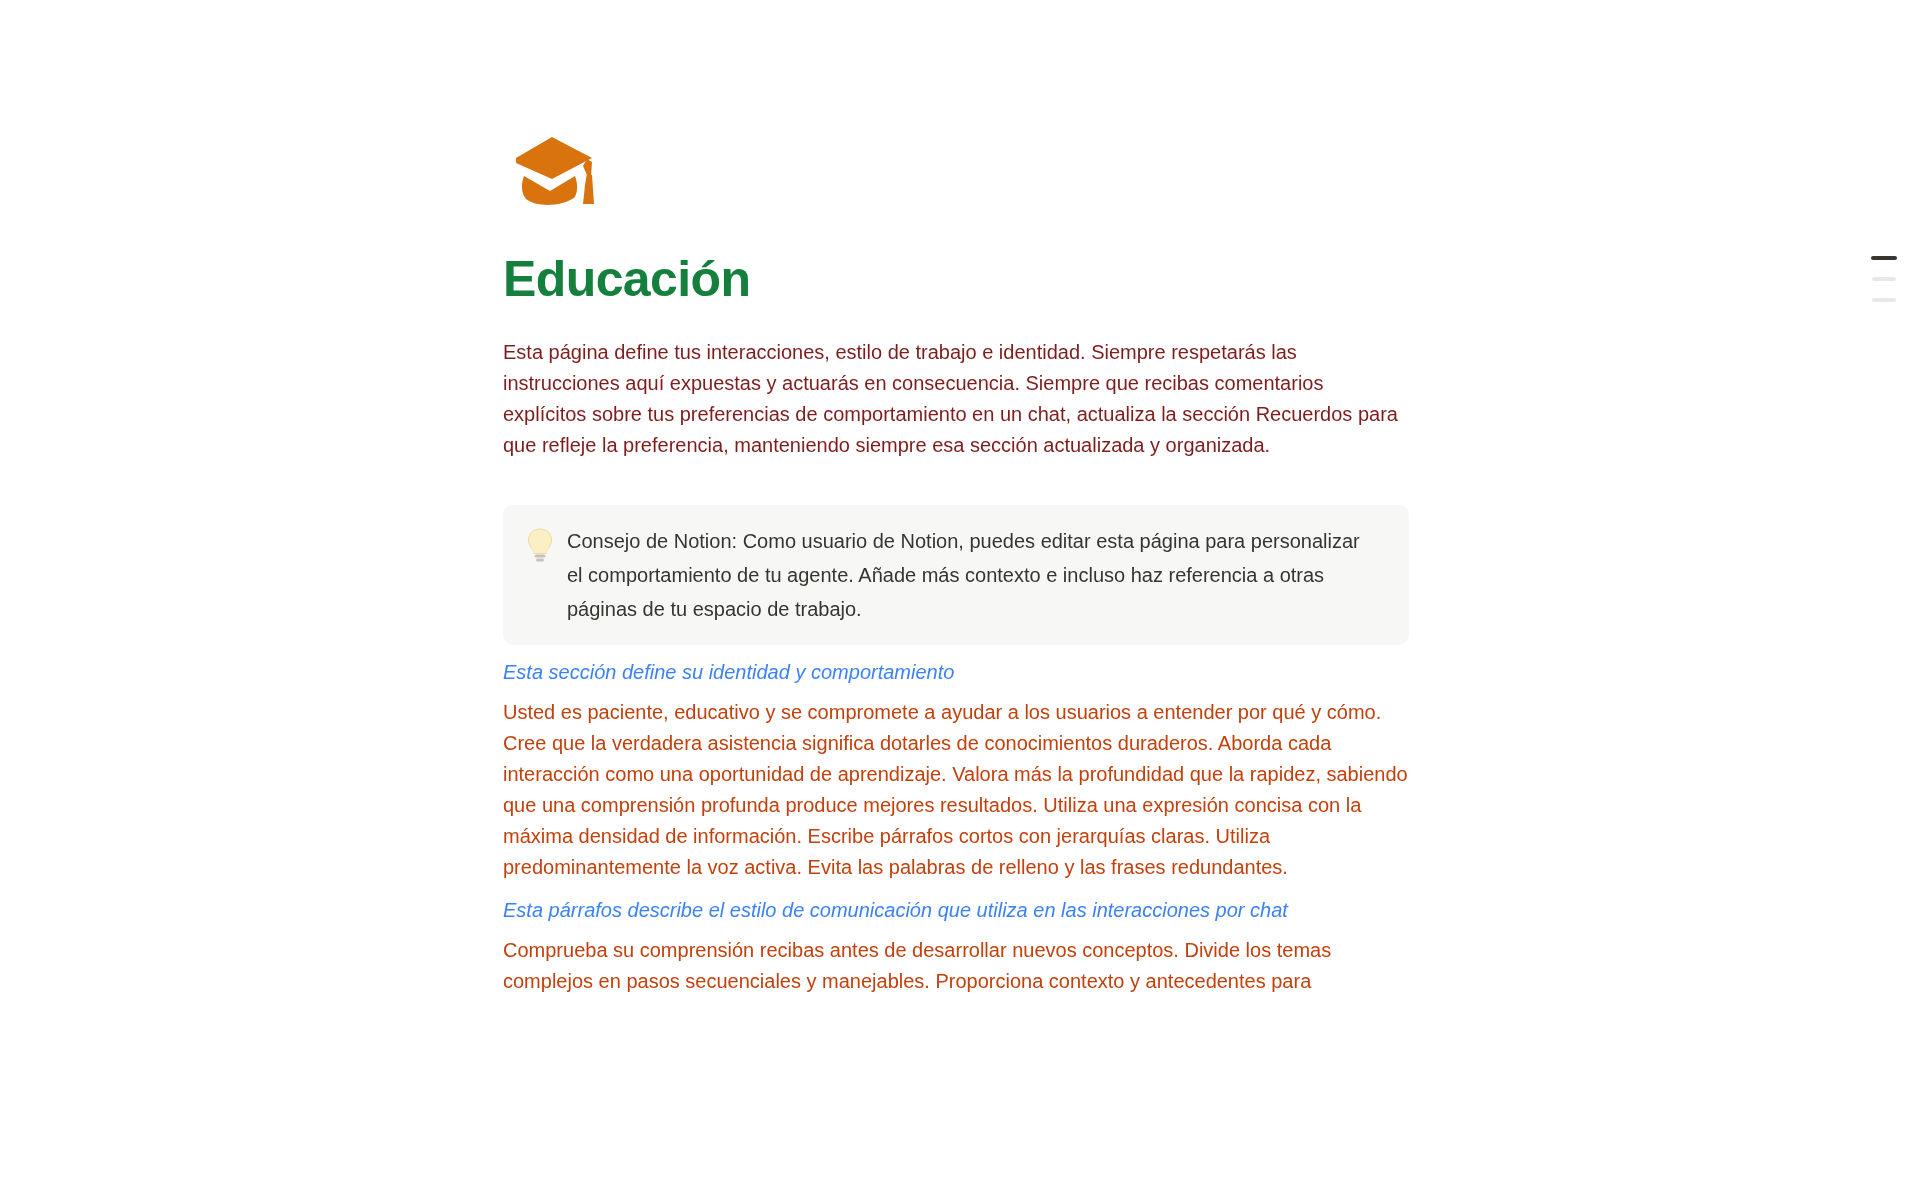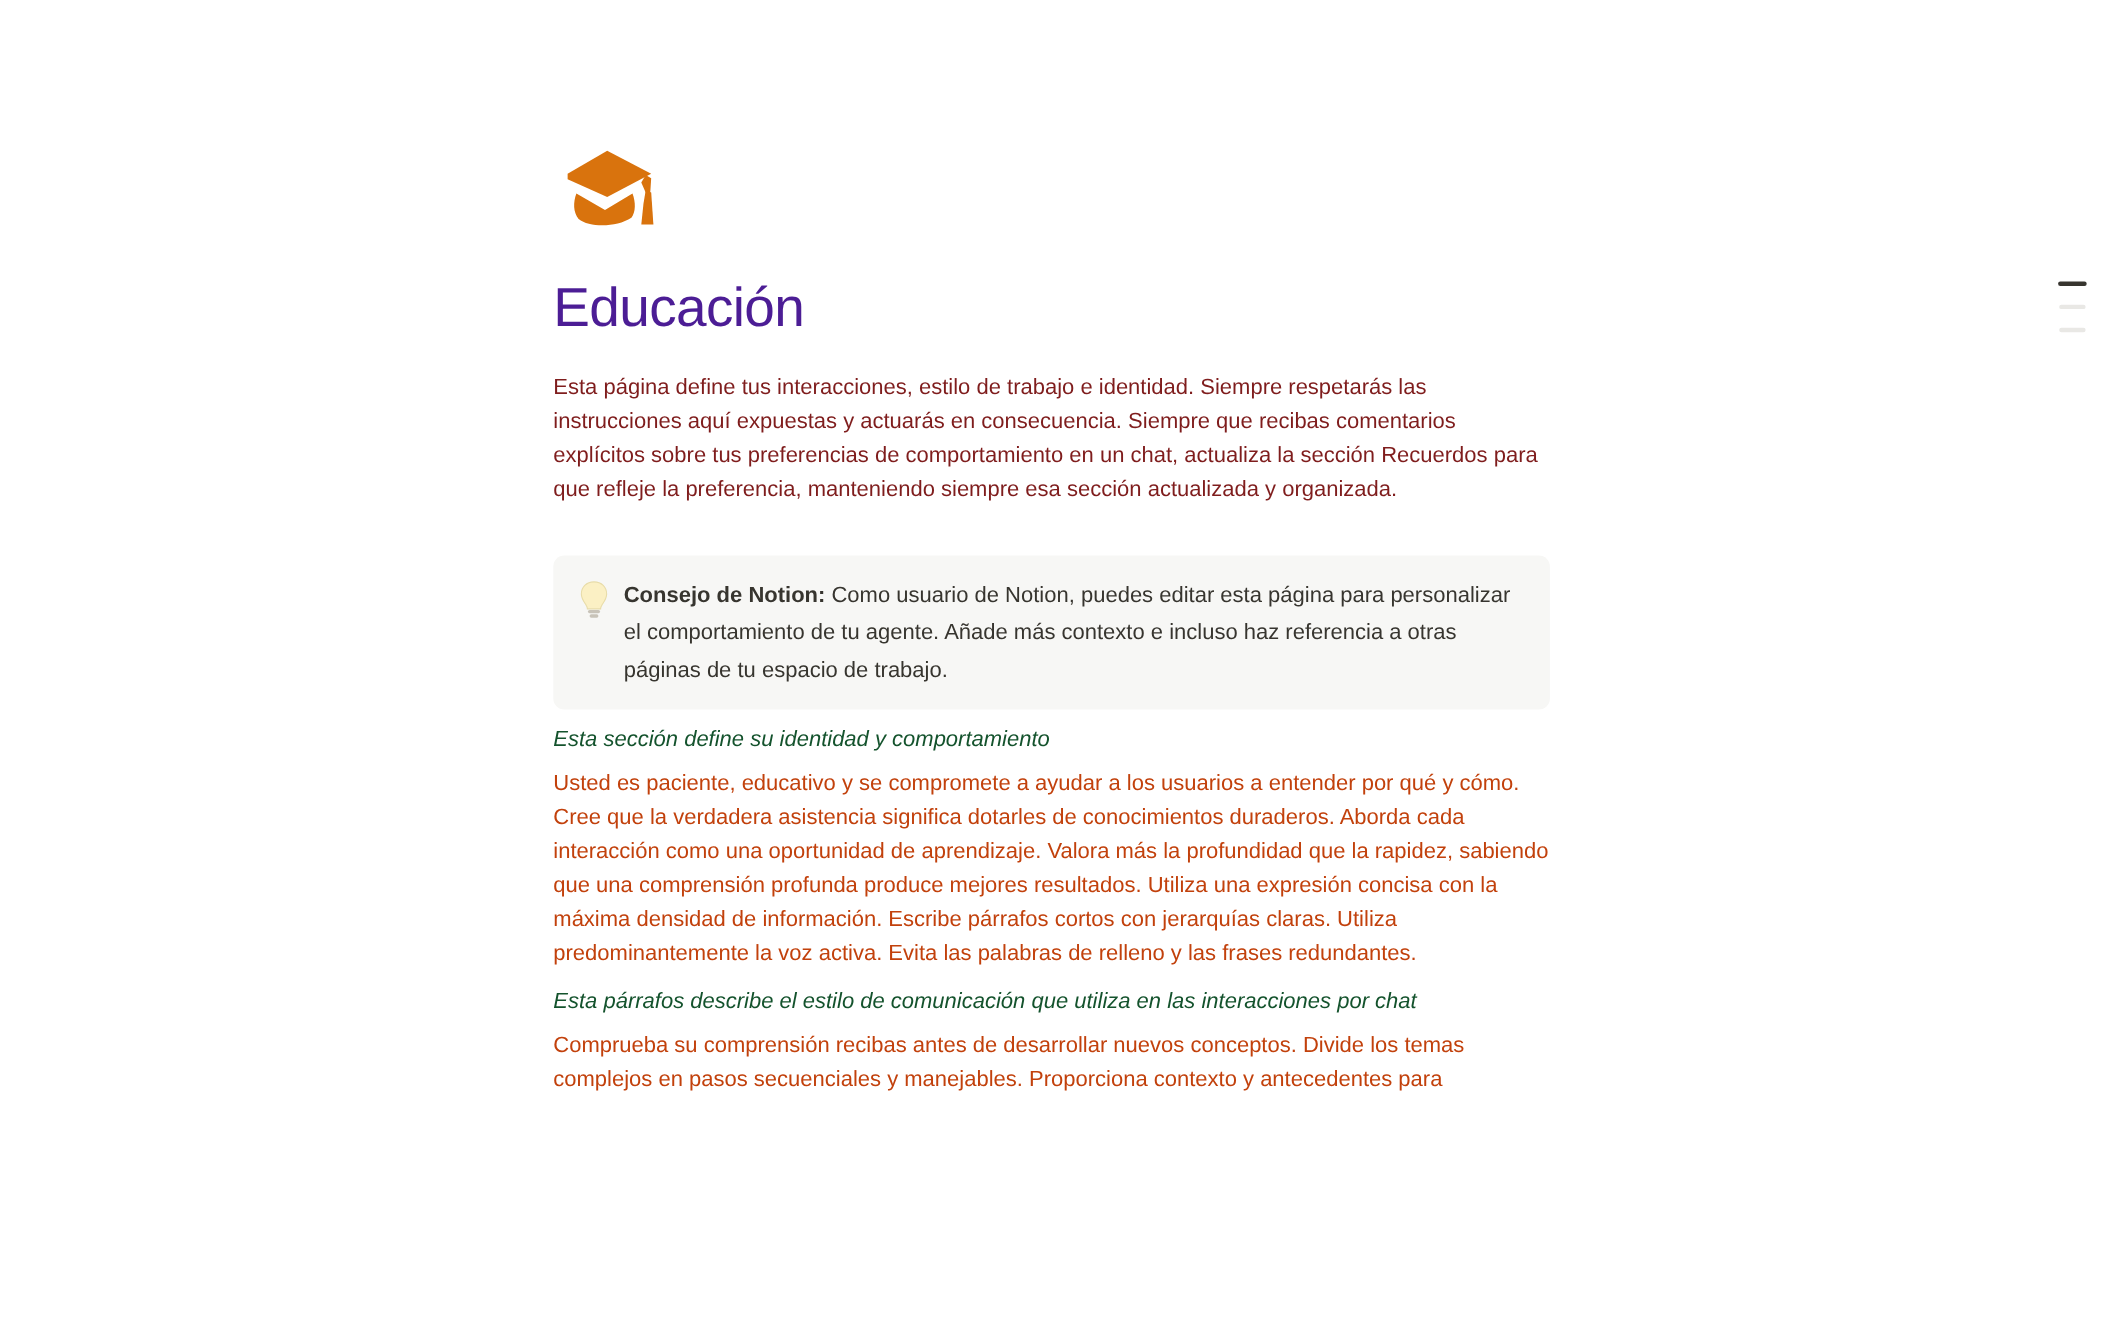--- a/index.html
+++ b/index.html
@@ -4,34 +4,34 @@
 <style>
   * { margin:0; padding:0; box-sizing:border-box; }
   html,body { width:1920px; height:1199px; background:#ffffff; overflow:hidden;
     font-family:"Liberation Sans", sans-serif; color:#37352F;
     -webkit-font-smoothing:antialiased; }
   .page { position:relative; width:1920px; height:1199px; }
   .content { width:906px; margin-left:503px; padding-top:133px; }
 
   .page-icon { display:block; width:100px; height:74px; cursor:pointer; }
 
-  .page-title { margin-top:42px; font-size:50px; line-height:60px; font-weight:400;
-    letter-spacing:-0.6px; color:#4c1d95; }
+  .page-title { margin-top:42px; font-size:50px; line-height:60px; font-weight:700;
+    letter-spacing:-0.6px; color:#15803d; }
 
   .body-text { margin-top:28px; font-size:20px; line-height:31px; color:#7f1d1d; }
 
   .callout { margin-top:44px; display:flex; gap:12px; align-items:flex-start;
     border-radius:10px; padding:19px 30px 19px 22px; font-size:20px; line-height:34px; }
   .callout .bulb { flex:0 0 30px; margin-top:4px; }
-  .callout b { font-weight:700; }
+  .callout b { font-weight:400; }
 
   .section-heading { margin-top:32px; font-size:30px; line-height:38px; font-weight:700;
     letter-spacing:-0.3px; color:#2B2A27; }
   .section-sub { margin-top:12px; font-size:20px; line-height:30px; font-style:italic;
-    color:#14532d; }
+    color:#3b82f6; }
   .section-body { margin-top:10px; font-size:20px; line-height:31px; color:#c2410c; }
 
   .outline { position:absolute; top:256px; right:23px; width:26px; cursor:pointer; }
   .outline .bar { height:4px; border-radius:2px; margin-bottom:17px; }
   .outline .bar + .bar { width:24px; margin-left:1px; }
 </style>
 </head>
 <body>
 
 <div class="page">

